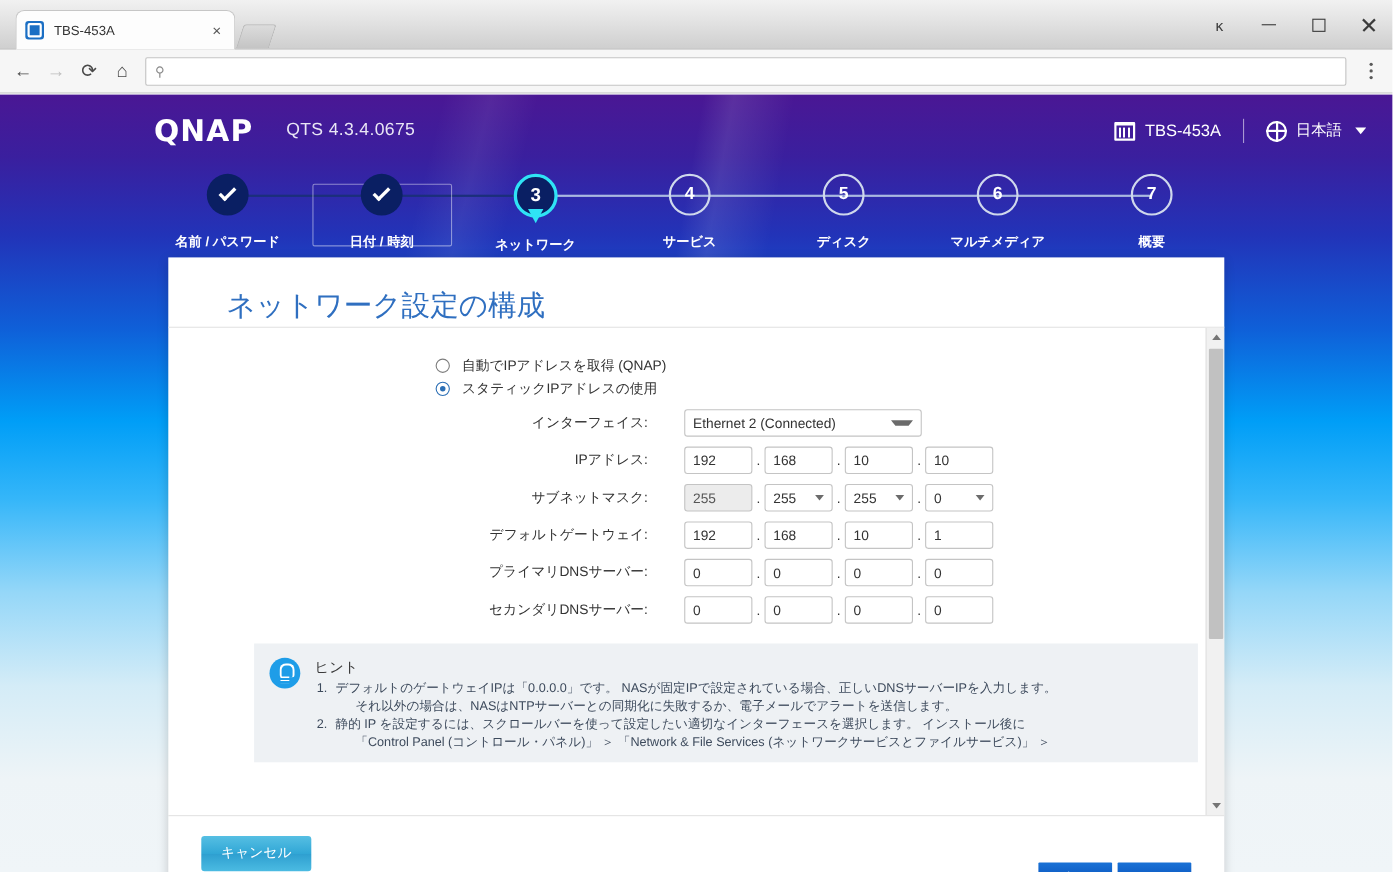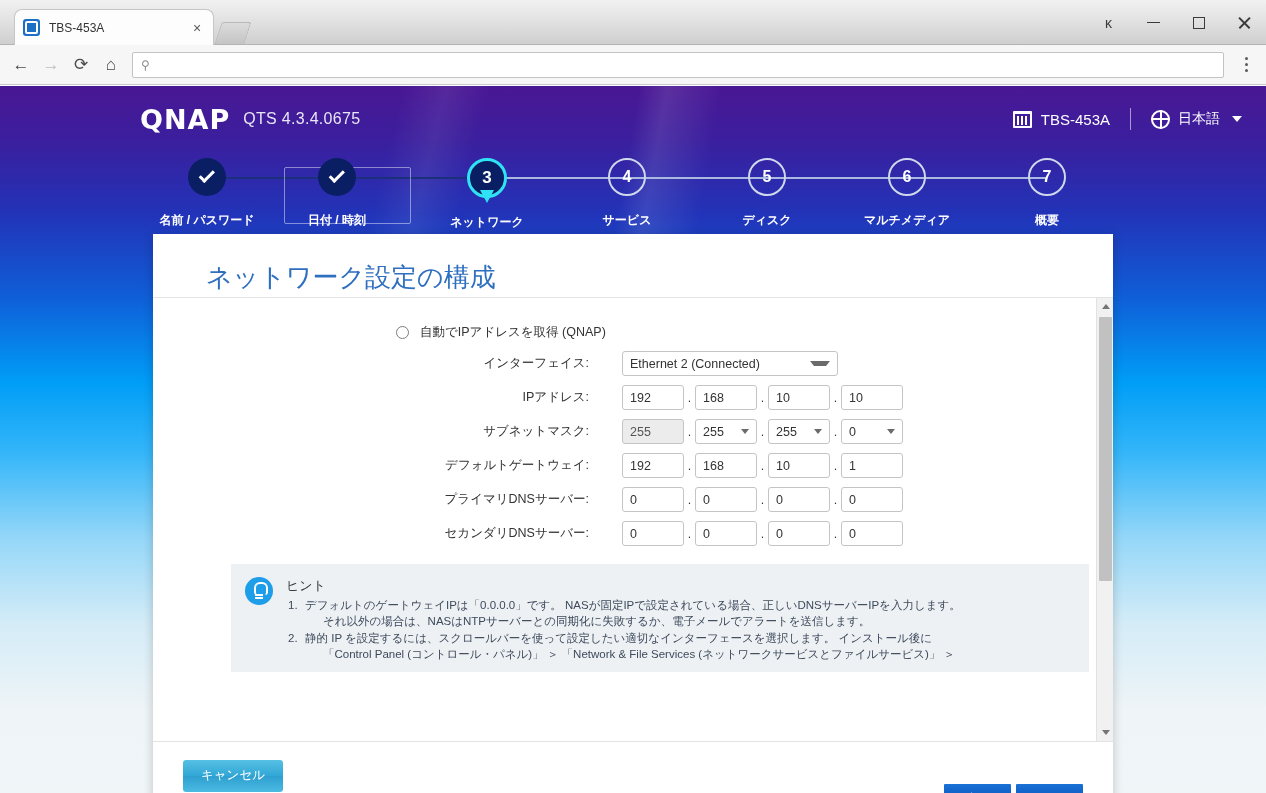--- a/index.html
+++ b/index.html
@@ -105,20 +105,21 @@
     background:
       linear-gradient(100deg, rgba(255,255,255,0) 46%, rgba(255,255,255,.10) 48%, rgba(255,255,255,0) 52%),
       linear-gradient(104deg, rgba(255,255,255,0) 28%, rgba(255,255,255,.07) 31%, rgba(255,255,255,0) 34%);
     pointer-events: none;
   }
 
   .qheader {
     position: relative; height: 66px;
     display: flex; align-items: center;
     padding: 0 24px 0 140px;
+    gap: 17px;
   }
   .logo {
     font-size: 27px; font-weight: bold; color: #fff;
     letter-spacing: 1px; font-family: "DejaVu Sans", sans-serif;
   }
   .qts-ver { font-size: 16px; color: #e9e6f5; margin-left: 13px; letter-spacing: .3px; }
   .hdr-right { margin-left: auto; display: flex; align-items: center; gap: 0; }
   .nas-icon {
     width: 19px; height: 17px; border: 2px solid #fff; border-top-width: 3px;
     border-radius: 1px; position: relative; margin-right: 9px;
@@ -381,21 +382,21 @@
         <div class="step-line todo" style="left: 487px; width: 140px;"></div>
         <div class="step-line todo" style="left: 627px; width: 140px;"></div>
         <div class="step-line todo" style="left: 767px; width: 140px;"></div>
         <div class="step-line todo" style="left: 907px; width: 140px;"></div>
         <div class="step" style="left: 207px;">
           <div class="bubble done">
             <span class="chk"></span>
           </div>
           <div class="step-label">名前 / パスワード</div>
         </div>
-        <div class="step" style="left: 337px;">
+        <div class="step" style="left: 347px;">
           <div class="bubble done">
             <span class="chk"></span>
           </div>
           <div class="step-label">日付 / 時刻</div>
         </div>
         <div class="step" style="left: 487px;">
           <div class="bubble active">3</div>
           <div class="step-label">ネットワーク</div>
         </div>
         <div class="step" style="left: 627px;">
@@ -420,20 +421,24 @@
     <div class="card">
       <div class="card-title">ネットワーク設定の構成</div>
       <div class="card-sep"></div>
 
       <div class="card-body">
         <div class="form">
 
           <div class="radio-row">
             <span class="radio" id="radio-dhcp"></span>
             <span class="radio-label">自動でIPアドレスを取得 (QNAP)</span>
+          </div>
+          <div class="radio-row">
+            <span class="radio on" id="radio-static"></span>
+            <span class="radio-label">スタティックIPアドレスの使用</span>
           </div>
 
           <div class="frow">
             <span class="flabel">インターフェイス:</span>
             <span class="ctrl-wrap">
               <span class="sel iface">
                 <span>Ethernet 2 (Connected)</span>
                 <span class="cv"></span>
               </span>
             </span>

